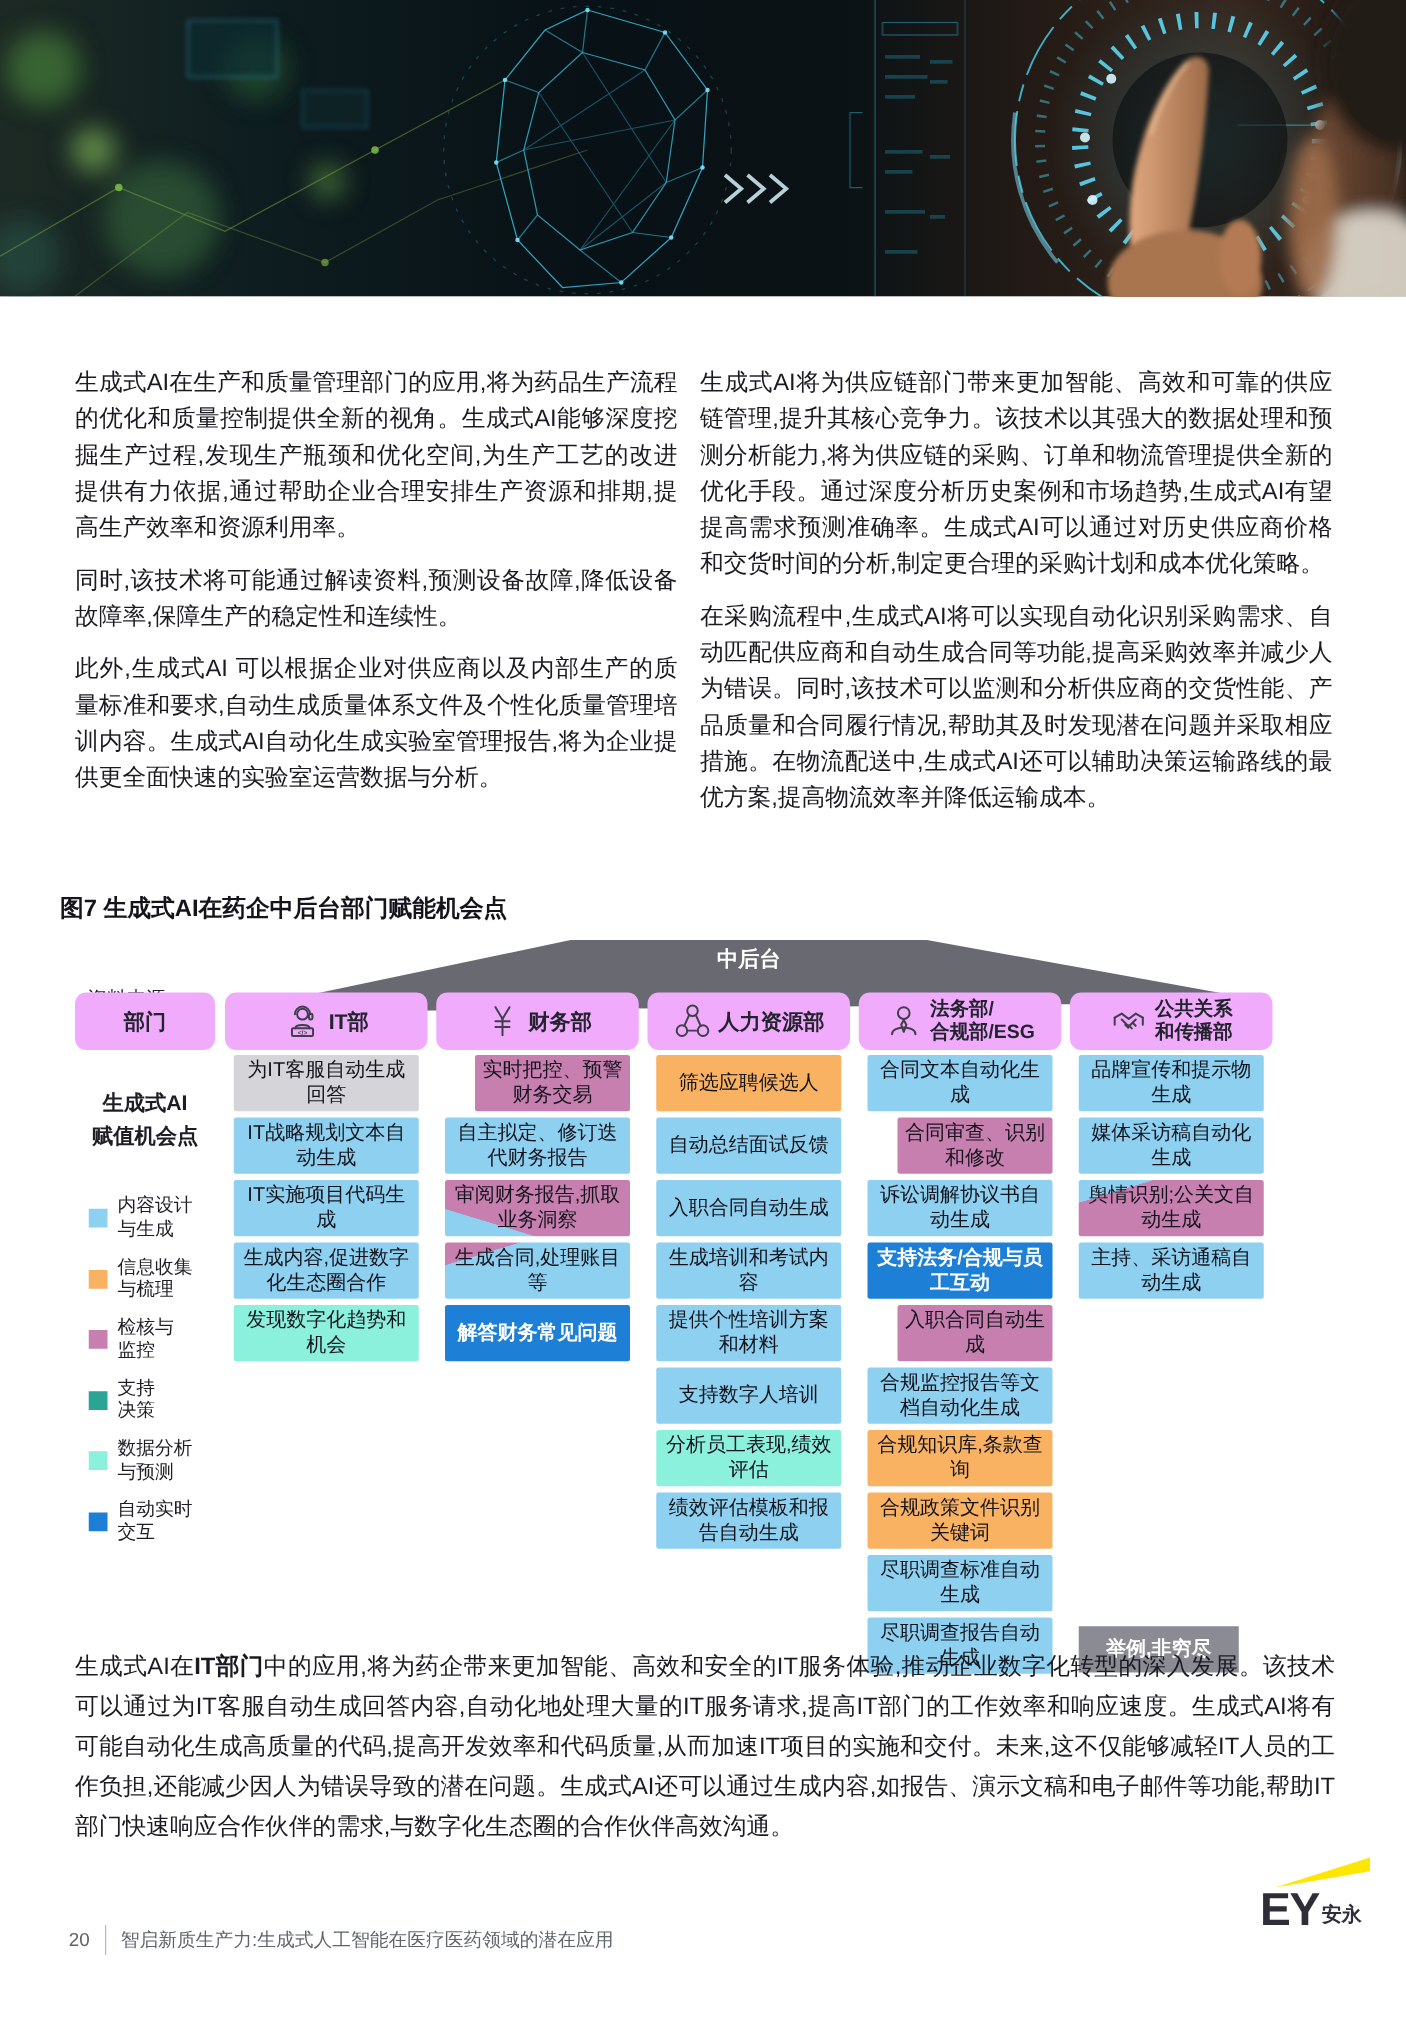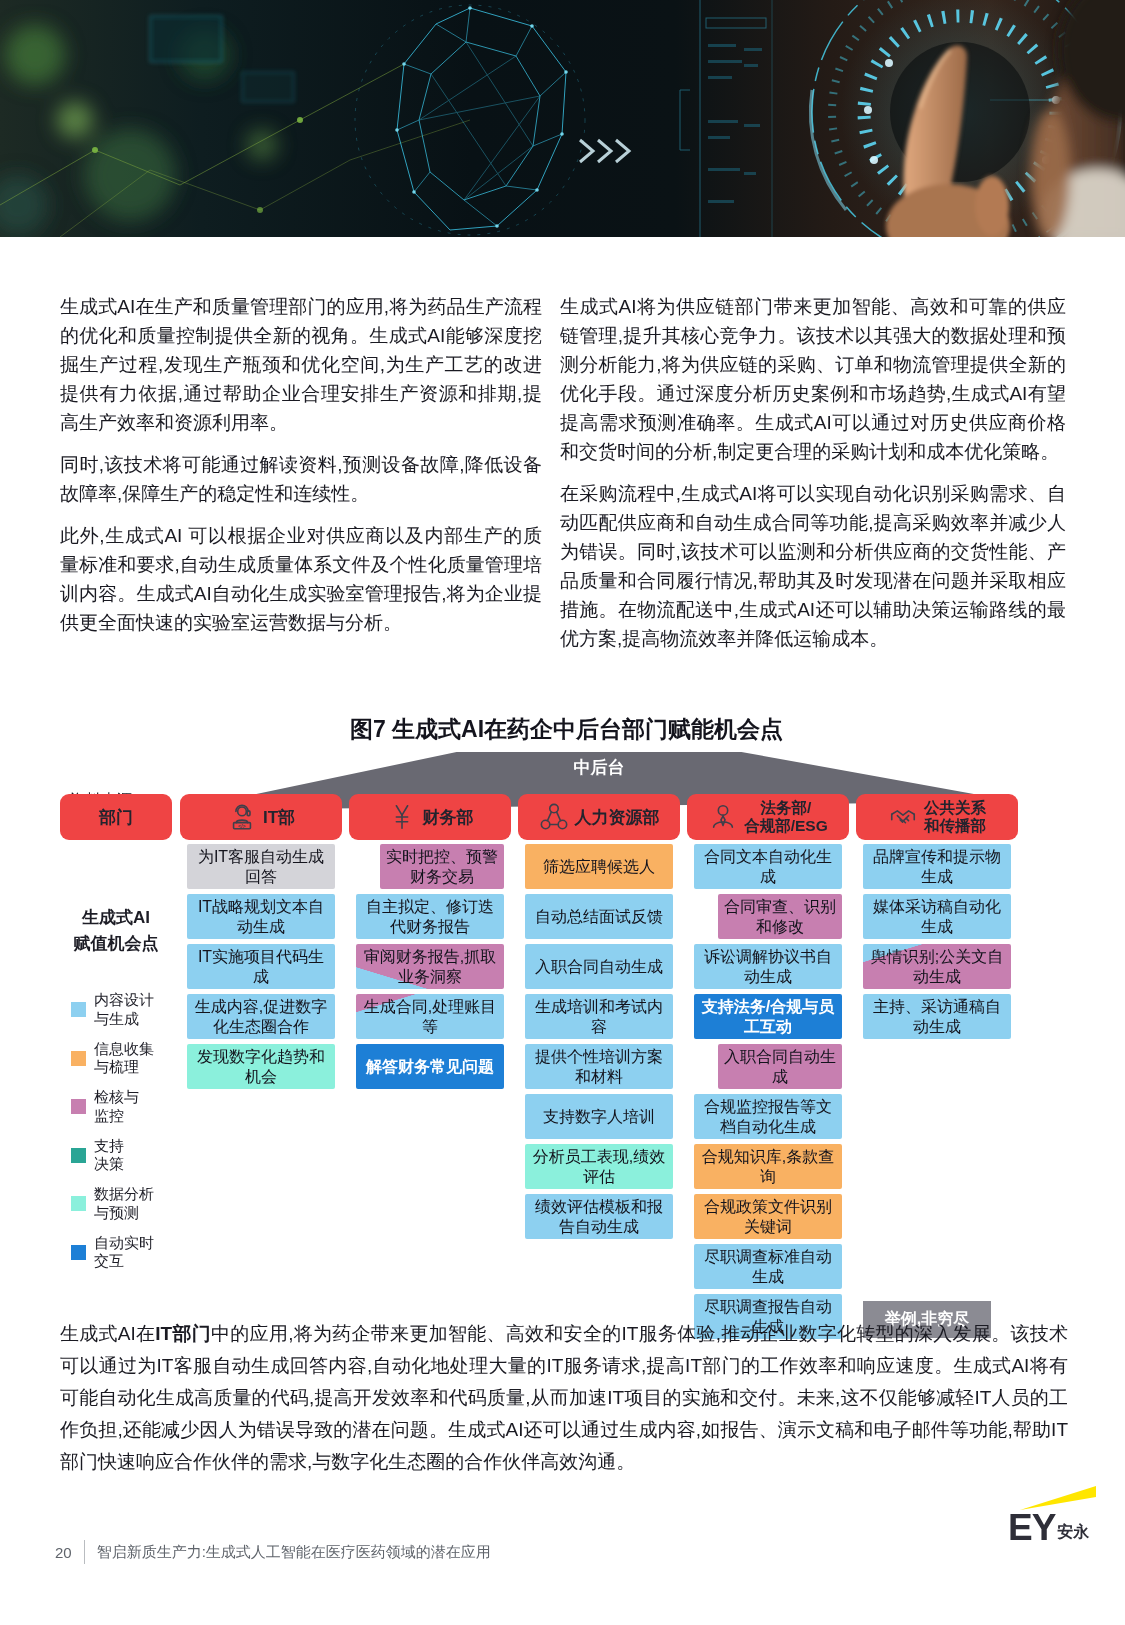--- a/index.html
+++ b/index.html
@@ -11,49 +11,49 @@
   .hero svg { display:block; }
 
   
   .txtcol { position:absolute; top:292px; font-size:19px; line-height:29px; text-align:justify; color:#1a1a22; }
   .txtcol p { margin-bottom:13px; }
   .txtcol b { font-weight:400; }
   .col-left  { left:60px;  width:482px; }
   .col-right { left:560px; width:506px; }
 
   
-  .fig-title { position:absolute; top:714px; left:64px; width:1005px; text-align:center;
-               font-size:23px; font-weight:700; color:#14141d; }
+  .fig-title { position:absolute; top:714px; left:48px; width:1005px; 
+               font-size:19px; font-weight:700; color:#14141d; }
   .figure { position:absolute; top:752px; left:60px; width:963px; height:600px; }
   .banner { position:absolute; left:120px; top:0; width:838px; height:58px; background:#696972;
             clip-path:polygon(0 100%, 33% 0, 67% 0, 100% 86%); z-index:1; }
   .banner span { position:absolute; left:0; right:0; top:4px; text-align:center;
                  color:#ffffff; font-size:17px; font-weight:700; }
   .dcol { position:absolute; top:0; width:162px; }
-  .hdr { position:absolute; top:42px; left:0; right:0; height:46px; background:#ef4444; border-radius:9px;
+  .hdr { position:absolute; top:42px; left:0; right:0; height:46px; background:#f0abfc; border-radius:9px;
          display:flex; align-items:center; justify-content:center; gap:6px; z-index:2;
          font-size:17px; font-weight:700; color:#23232d; }
-  .hdr .hlabel.small { font-size:15.5px; line-height:1.15; text-align:center; }
+  .hdr .hlabel.small { font-size:15.5px; line-height:1.15; text-align:left; }
   .hicon { width:30px; height:30px; flex:0 0 auto; display:flex; }
   .strip { position:absolute; top:92px; bottom:7px; left:0; right:0; background:#f1f1f4; }
   .cells { position:absolute; top:0; left:7px; right:7px; display:flex; flex-direction:column; gap:5px; }
   .cell { height:45px; display:flex; align-items:center; justify-content:center; text-align:center;
           font-size:16px; line-height:1.2; color:#13131c; border-radius:2px; padding:2px 4px; }
   .t-content { background:#8dd0f0; }
   .t-collect { background:#f9b162; }
   .t-monitor { background:#c77fb0;margin-left:24px; }
   .t-analyze { background:#8bf0dc; }
   .t-neutral { background:#d4d4d9; }
   .t-interact { background:#1d7fd6; color:#ffffff; font-weight:700; }
   .t-monitor-content    { background:linear-gradient(to top right, #8dd0f0 24%, #c77fb0 24.5%); }
   .t-content-monitor    { background:linear-gradient(to bottom right, #c77fb0 20%, #8dd0f0 20.5%); }
   .t-monitor-content-tl { background:linear-gradient(to bottom right, #8dd0f0 20%, #c77fb0 20.5%); }
 
   .panel { position:absolute; top:92px; bottom:7px; left:0; right:0; background:#c5c5cb; }
-  .panel-title { margin-top:61px; text-align:center; font-size:17px; font-weight:700; color:#1d1d26; line-height:1.5; }
+  .panel-title { margin-top:26px; text-align:center; font-size:17px; font-weight:700; color:#1d1d26; line-height:1.5; }
   .legend { margin-top:35px; padding-left:11px; }
   .legend-item { display:flex; align-items:center; gap:8px; margin-bottom:11px; }
   .chip { width:15px; height:15px; flex:0 0 auto; }
   .c-content { background:#8dd0f0; } .c-collect { background:#f9b162; } .c-monitor { background:#c77fb0; }
   .c-decide { background:#2aa595; } .c-analyze { background:#8bf0dc; } .c-interact { background:#1d7fd6; }
   .legend-item .llabel { font-size:15px; line-height:1.25; color:#1d1d26; }
   .source { position:absolute; left:10px; bottom:8px; font-size:15.5px; line-height:1.55; color:#1d1d26; }
   .pre { white-space:pre-line; }
   .note-badge { position:absolute; left:803px; top:549px; width:128px; height:37px; background:#8b8b93;
                 color:#ffffff; font-size:16px; font-weight:700; display:flex; align-items:center; justify-content:center; }

